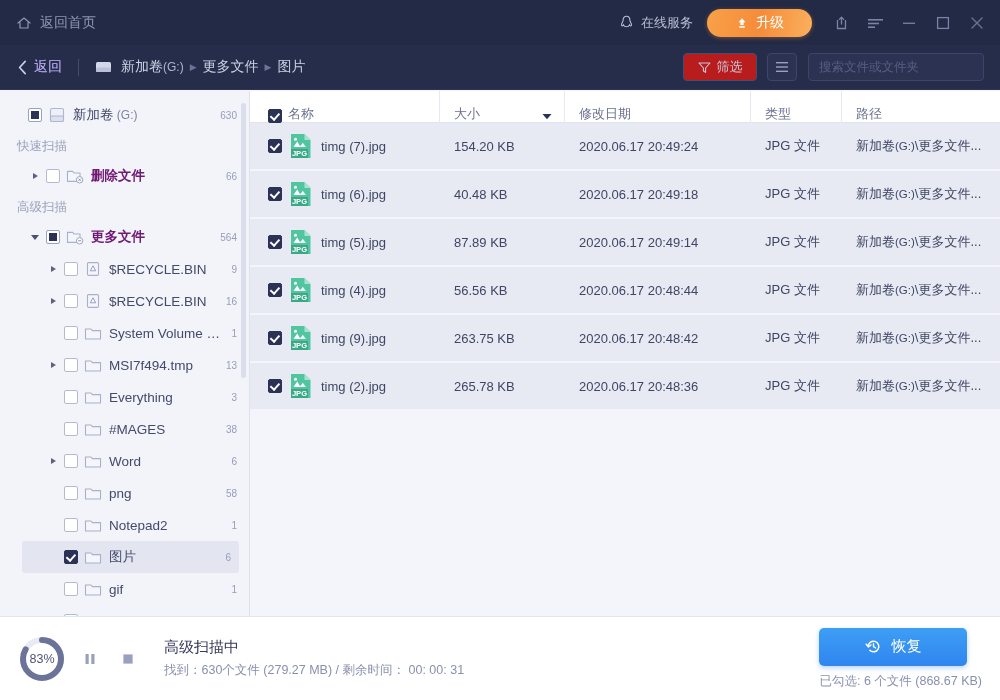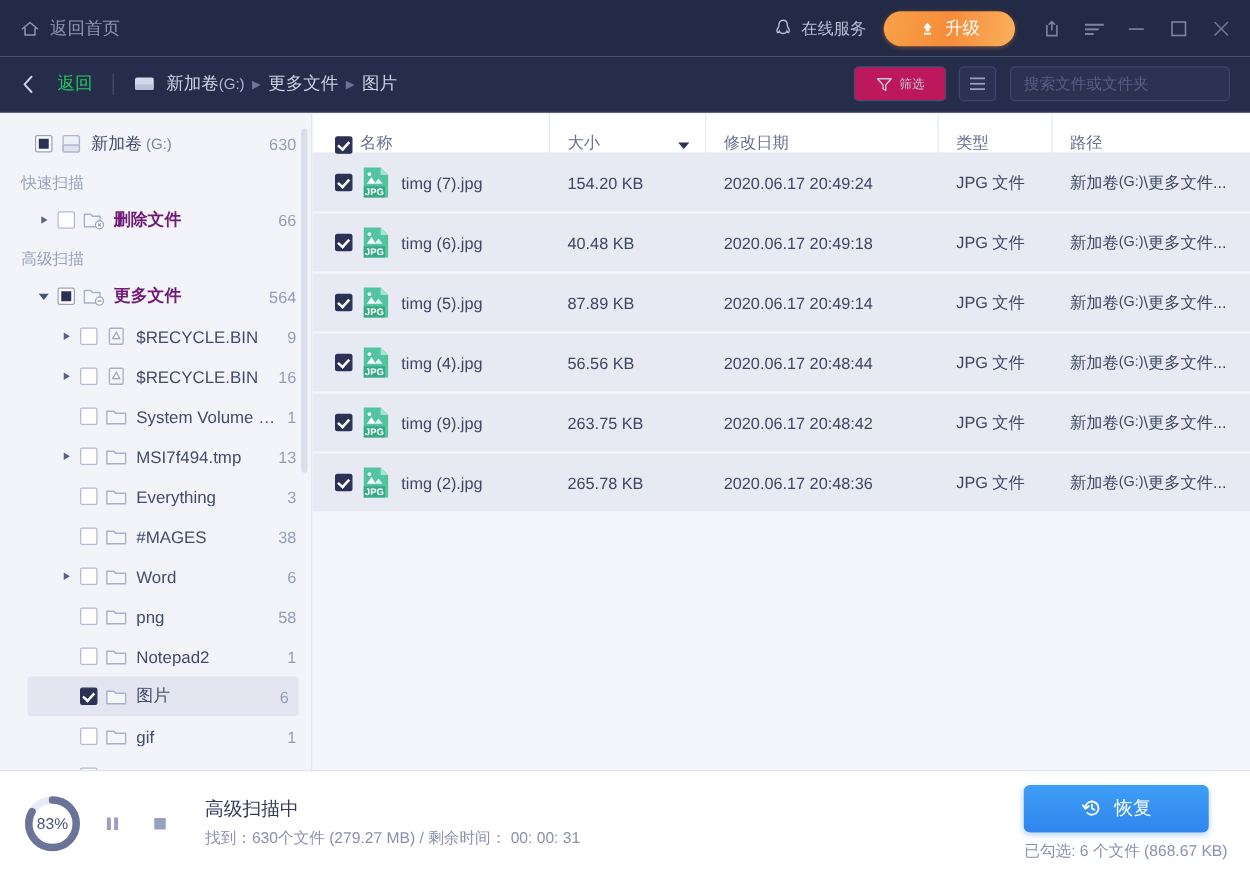--- a/index.html
+++ b/index.html
@@ -44,35 +44,35 @@
   .win-btn svg { display: block; }
 
   
   .navbar {
     position: absolute; top: 45px; left: 0; width: 1000px; height: 45px;
     background: #262d4a;
     display: flex; align-items: center;
     border-bottom: 1px solid #2e3655;
   }
   .back-btn {
-    display: flex; align-items: center; gap: 19px;
-    margin-left: 18px; color: #22c55e; font-size: 14px; cursor: pointer;
+    display: flex; align-items: center; gap: 7px;
+    margin-left: 18px; color: #c4b5fd; font-size: 14px; cursor: pointer;
   }
   .nav-sep { width: 1px; height: 17px; background: #454c6b; margin: 0 16px; }
   .breadcrumb { display: flex; align-items: center; gap: 6px; color: #ccd1e4; font-size: 14px; }
   .drive-icon { width: 17px; height: 14px; display: block; margin-right: 3px; }
   .crumb { cursor: pointer; white-space: nowrap; }
   .crumb .drv { font-size: 12px; color: #aeb5d0; }
   .crumb-sep { color: #6d7497; font-size: 9px; }
   .nav-spacer { flex: 1; }
   .filter-btn {
     display: flex; align-items: center; justify-content: center; gap: 6px;
     width: 74px; height: 28px; border-radius: 4px;
-    background: #be185d; border: 1px solid #454d72;
-    color: #c3c9de; font-size: 10px; cursor: pointer;
+    background: #b91c1c; border: 1px solid #454d72;
+    color: #c3c9de; font-size: 13px; cursor: pointer;
   }
   .icon-btn {
     width: 30px; height: 28px; margin-left: 10px; border-radius: 4px;
     background: #2c3352; border: 1px solid #3d456a;
     display: flex; align-items: center; justify-content: center; cursor: pointer;
   }
   .search-box {
     margin-left: 11px; margin-right: 16px;
     width: 176px; height: 28px; border-radius: 4px;
     background: #2c3352; border: 1px solid #3d456a;
@@ -119,21 +119,21 @@
     border: solid #fff; border-width: 0 2px 2px 0; transform: rotate(42deg);
   }
   .cb.partial { background: #fff; border-color: #9aa2bf; }
   .cb.partial::after { content: ""; width: 8px; height: 8px; background: #2b3255; }
   .tree-icon { width: 18px; height: 16px; flex: none; margin-right: 7px; display: block; }
   .tree-label {
     flex: 1; font-size: 13.5px; color: #434a6b; white-space: nowrap;
     overflow: hidden; text-overflow: ellipsis;
   }
   .tree-label.bold { font-weight: bold; color: #701a75; }
-  .tree-count { font-size: 13px; color: #969dbb; margin-left: 8px; flex: none; }
+  .tree-count { font-size: 10px; color: #969dbb; margin-left: 8px; flex: none; }
   .group-label { font-size: 12.5px; color: #9aa1bd; padding: 7px 0 5px 17px; }
   .sb-scroll {
     position: absolute; right: 3px; top: 12px; width: 5px; height: 275px;
     background: #dadeeb; border-radius: 3px;
   }
 
   
   .content {
     position: absolute; top: 91px; left: 250px; width: 750px; height: 525px;
     background: #f4f5fa; overflow: hidden;

